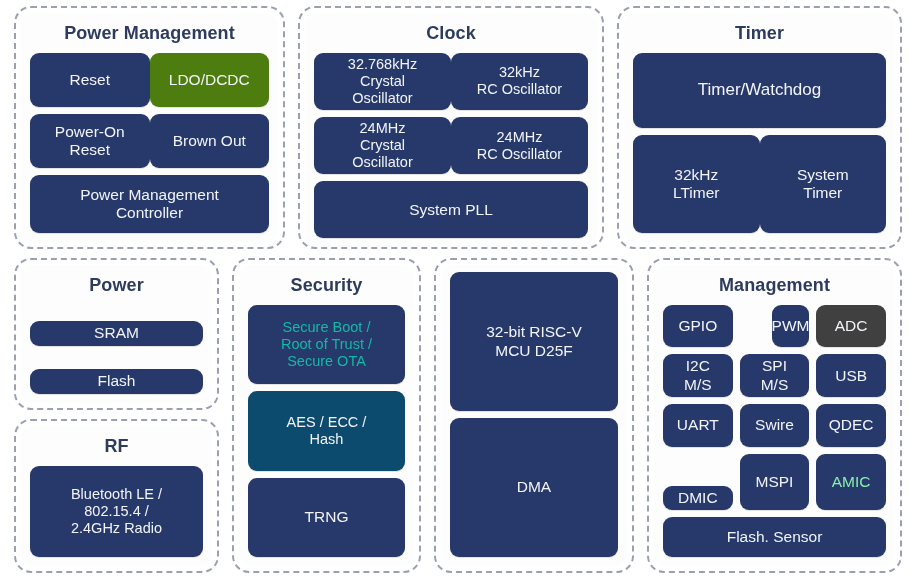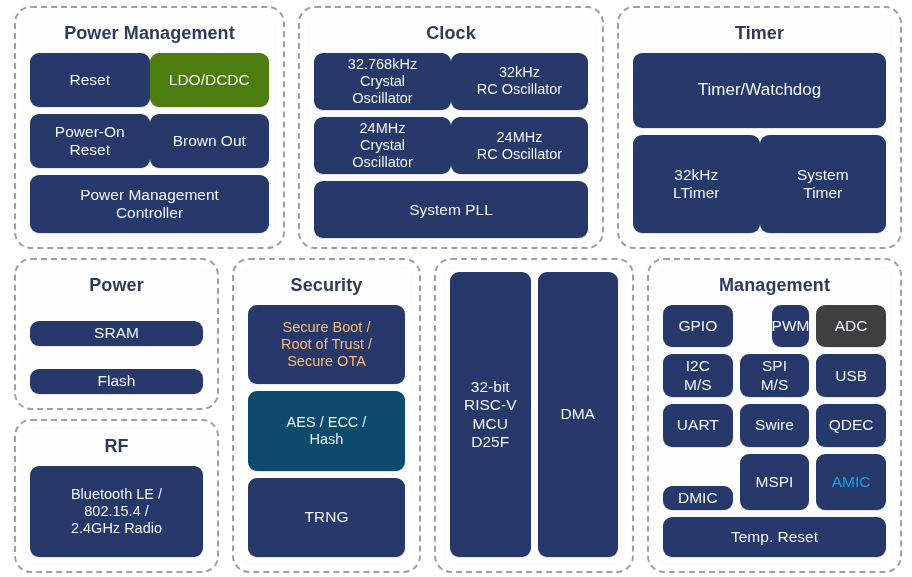--- a/index.html
+++ b/index.html
@@ -114,21 +114,21 @@
 
   
   .rf-body { flex: 1 1 auto; display: flex; }
   .rf-body .blk { flex: 1 1 auto; }
 
   
   .sec-body { flex: 1 1 auto; display: flex; flex-direction: column; gap: 7px; }
   .sec-body .blk { flex: 1 1 0; }
 
   
-  .core-body { flex: 1 1 auto; display: flex; flex-direction: row; gap: 7px; }
+  .core-body { flex: 1 1 auto; display: flex; flex-direction: column; gap: 7px; }
   .core-body .blk { flex: 1 1 0; }
 
   
   .if-body { flex: 1 1 auto; display: flex; flex-direction: column; gap: 7px; }
   .if-body .grid3 { flex: 1 1 0; }
   .if-full { flex: 0 0 40px; }
 </style>
 </head>
 <body>
 
@@ -207,21 +207,21 @@
           </div>
         </div>
       </div>
 
     </div>
 
     <div class="group g-security" style="border-color: rgb(154, 160, 174);">
       <div class="group-card" style="background: rgb(253, 253, 253);">
         <div class="group-title" style="color: rgb(45, 59, 94);">Security</div>
         <div class="sec-body">
-          <div class="blk sm" style="background: rgb(39, 57, 106); color: #fdba74;">Secure Boot /<br>Root of Trust /<br>Secure OTA</div>
+          <div class="blk sm" style="background: rgb(39, 57, 106); color: #14b8a6;">Secure Boot /<br>Root of Trust /<br>Secure OTA</div>
           <div class="blk sm" style="background: #0c4a6e; color: rgb(242, 244, 249);">AES / ECC /<br>Hash</div>
           <div class="blk" style="background: rgb(39, 57, 106); color: rgb(242, 244, 249);">TRNG</div>
         </div>
       </div>
     </div>
 
     <div class="group g-core" style="border-color: rgb(154, 160, 174);">
       <div class="group-card" style="background: rgb(253, 253, 253);">
         <div class="core-body">
           <div class="blk" style="background: rgb(39, 57, 106); color: rgb(242, 244, 249);">32-bit RISC-V<br>MCU D25F</div>
@@ -245,22 +245,22 @@
             <div class="blk" style="background: rgb(39, 57, 106); color: rgb(242, 244, 249);">USB</div>
           </div>
           <div class="grid3">
             <div class="blk" style="background: rgb(39, 57, 106); color: rgb(242, 244, 249);">UART</div>
             <div class="blk" style="background: rgb(39, 57, 106); color: rgb(242, 244, 249);">Swire</div>
             <div class="blk" style="background: rgb(39, 57, 106); color: rgb(242, 244, 249);">QDEC</div>
           </div>
           <div class="grid3">
             <div class="blk" style="background: rgb(39, 57, 106); color: rgb(242, 244, 249); margin-top: 32px;">DMIC</div>
             <div class="blk" style="background: rgb(39, 57, 106); color: rgb(242, 244, 249);">MSPI</div>
-            <div class="blk" style="background: rgb(39, 57, 106); color: #0ea5e9;">AMIC</div>
-          </div>
-          <div class="blk if-full" style="background: rgb(39, 57, 106); color: rgb(242, 244, 249);">Temp. Reset</div>
+            <div class="blk" style="background: rgb(39, 57, 106); color: #86efac;">AMIC</div>
+          </div>
+          <div class="blk if-full" style="background: rgb(39, 57, 106); color: rgb(242, 244, 249);">Flash. Sensor</div>
         </div>
       </div>
     </div>
 
   </div>
 
 </div>
 
 </body></html>

